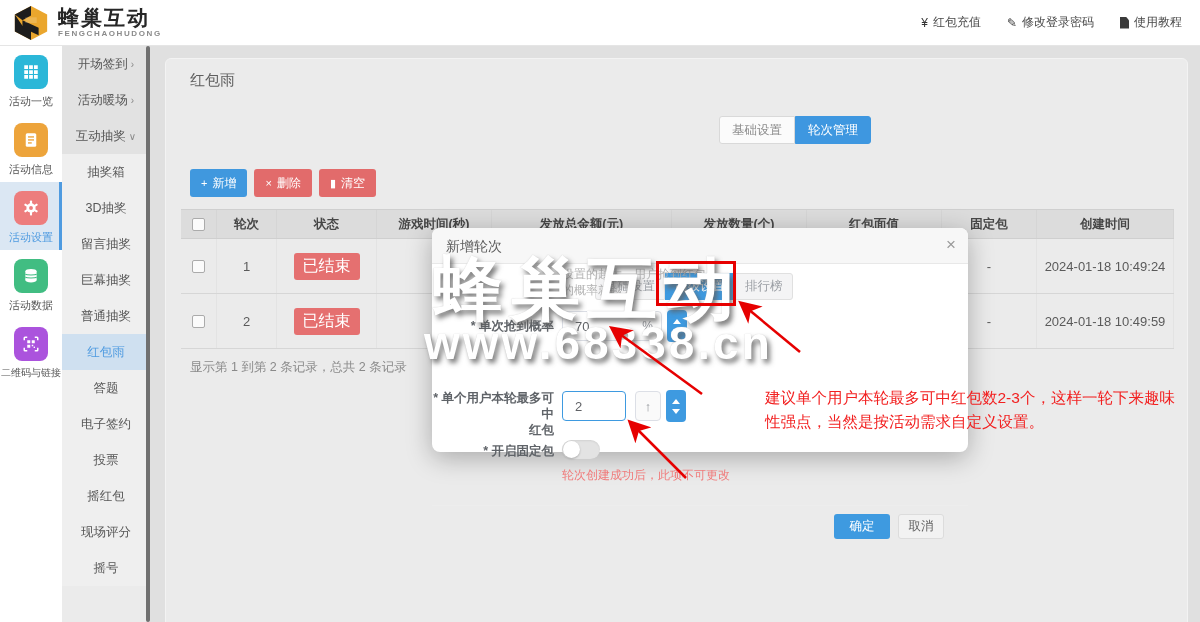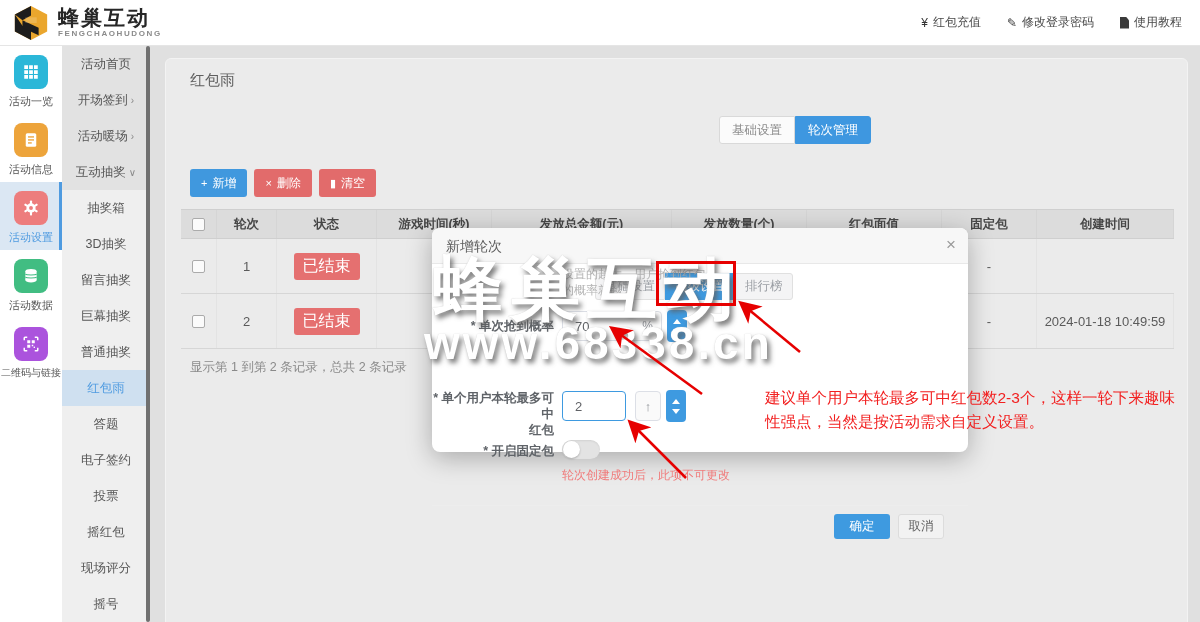--- a/index.html
+++ b/index.html
@@ -230,21 +230,20 @@
               <rect x="13" y="13" width="2" height="2"></rect>
               <rect x="15.5" y="15.5" width="1.8" height="1.8"></rect>
             </g>
           </svg>
       </div>
       <div class="ib-label small">二维码与链接</div>
     </div>
   </aside>
 
   <aside class="submenu">
-    <div class="sm-item"><span>活动首页</span></div>
     <div class="sm-item"><span>开场签到</span><span class="sm-arrow">›</span></div>
     <div class="sm-item"><span>活动暖场</span><span class="sm-arrow">›</span></div>
     <div class="sm-item"><span>互动抽奖</span><span class="sm-arrow">∨</span></div>
     <div class="sm-item sub"><span>抽奖箱</span></div>
     <div class="sm-item sub"><span>3D抽奖</span></div>
     <div class="sm-item sub"><span>留言抽奖</span></div>
     <div class="sm-item sub"><span>巨幕抽奖</span></div>
     <div class="sm-item sub"><span>普通抽奖</span></div>
     <div class="sm-item sub active"><span>红包雨</span></div>
     <div class="sm-item sub"><span>答题</span></div>
@@ -299,20 +298,21 @@
           </div>
         <div class="tc c1">1</div>
         <div class="tc c2">
             <span class="badge">已结束</span>
           </div>
         <div class="tc c3"></div>
         <div class="tc c4"></div>
         <div class="tc c5"></div>
         <div class="tc c6"></div>
         <div class="tc c7">-</div>
+        <div class="tc c8">2024-01-18 10:49:24</div>
       </div>
       <div class="t-row">
         <div class="tc c0">
             <div class="cbx"></div>
           </div>
         <div class="tc c1">2</div>
         <div class="tc c2">
             <span class="badge">已结束</span>
           </div>
         <div class="tc c3"></div>

